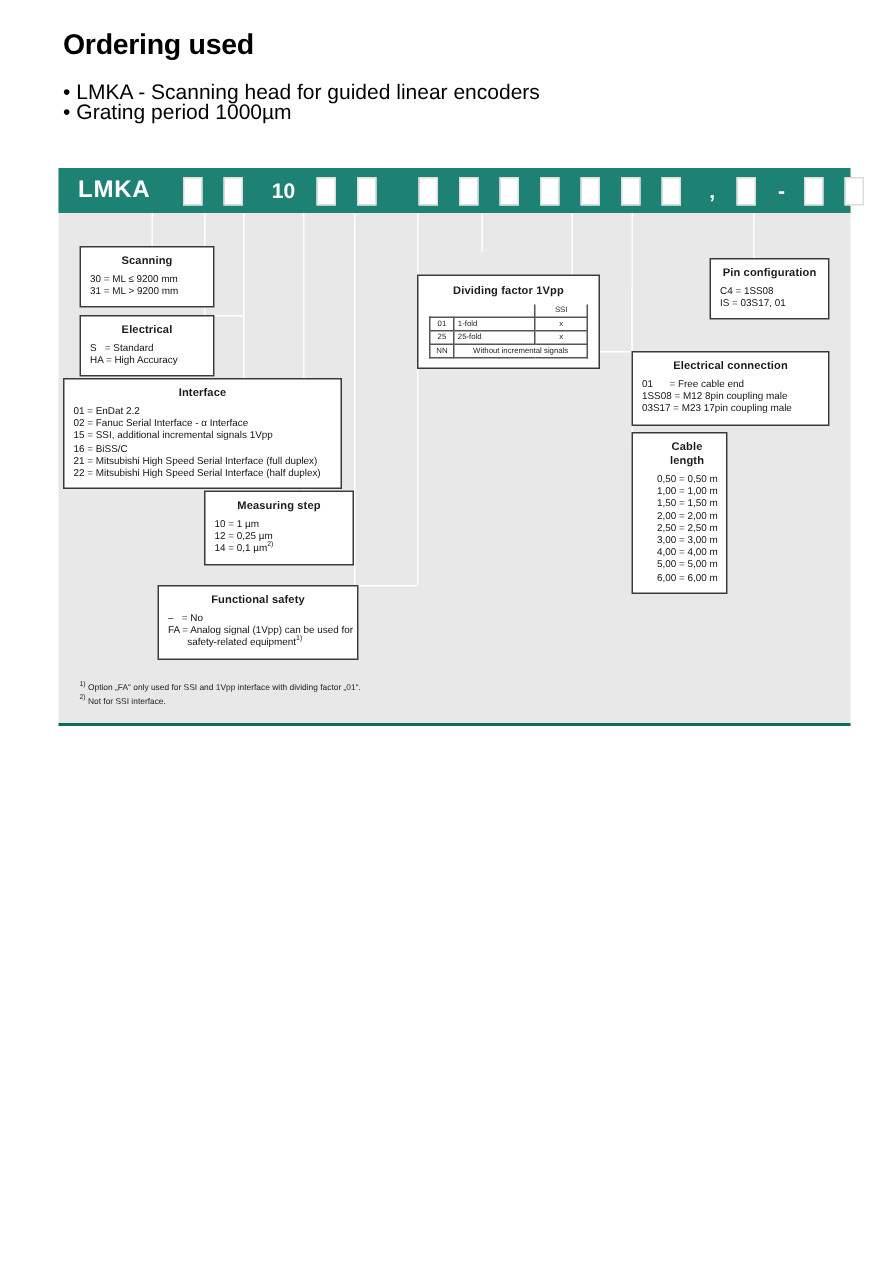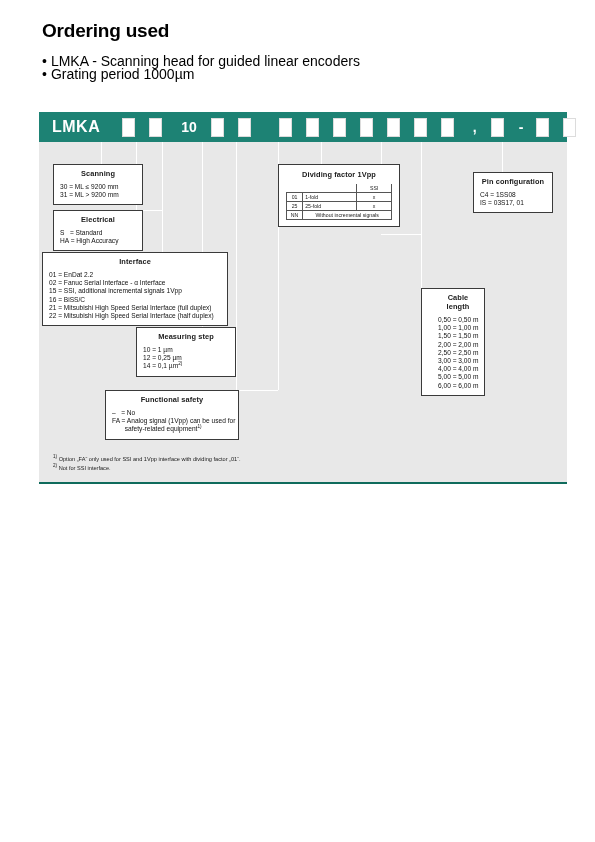--- a/index.html
+++ b/index.html
@@ -247,21 +247,21 @@
     <div class="cl"><span>14 = 0,1 µm</span><sup>2)</sup></div>
   </div>
 
   <div class="callout" style="left:66px; top:278px; width:134px;">
     <div class="ct">Functional safety</div>
     <div class="cl">–   = No</div>
     <div class="cl">FA = Analog signal (1Vpp) can be used for</div>
     <div class="cl"><span>       safety-related equipment</span><sup>1)</sup></div>
   </div>
 
-  <div class="callout" id="dividing-box" style="left:239px; top:52px; width:122px;">
+  <div class="callout" id="dividing-box" style="left:239px; top:71px; width:122px;">
     <div class="ct">Dividing factor 1Vpp</div>
     <table id="df-table">
       <tbody>
         <tr>
           <td class="blank"></td>
           <td class="blank"></td>
           <td class="hdr nb-top">SSI</td>
         </tr>
         <tr>
           <td class="c">01</td>
@@ -280,20 +280,26 @@
       </tbody>
     </table>
   </div>
 
   <div class="callout" style="left:434px; top:60px; width:80px;">
     <div class="ct">Pin configuration</div>
     <div class="cl">C4 = 1SS08</div>
     <div class="cl">IS = 03S17, 01</div>
   </div>
 
+  <div class="callout" style="left:382px; top:122px; width:132px;">
+    <div class="ct">Electrical connection</div>
+    <div class="cl">01      = Free cable end</div>
+    <div class="cl">1SS08 = M12 8pin coupling male</div>
+    <div class="cl">03S17 = M23 17pin coupling male</div>
+  </div>
 
   <div class="callout" style="left:382px; top:176px; width:64px;padding-left:16px;">
     <div class="ct">Cable length</div>
     <div class="cl">0,50 = 0,50 m</div>
     <div class="cl">1,00 = 1,00 m</div>
     <div class="cl">1,50 = 1,50 m</div>
     <div class="cl">2,00 = 2,00 m</div>
     <div class="cl">2,50 = 2,50 m</div>
     <div class="cl">3,00 = 3,00 m</div>
     <div class="cl">4,00 = 4,00 m</div>

